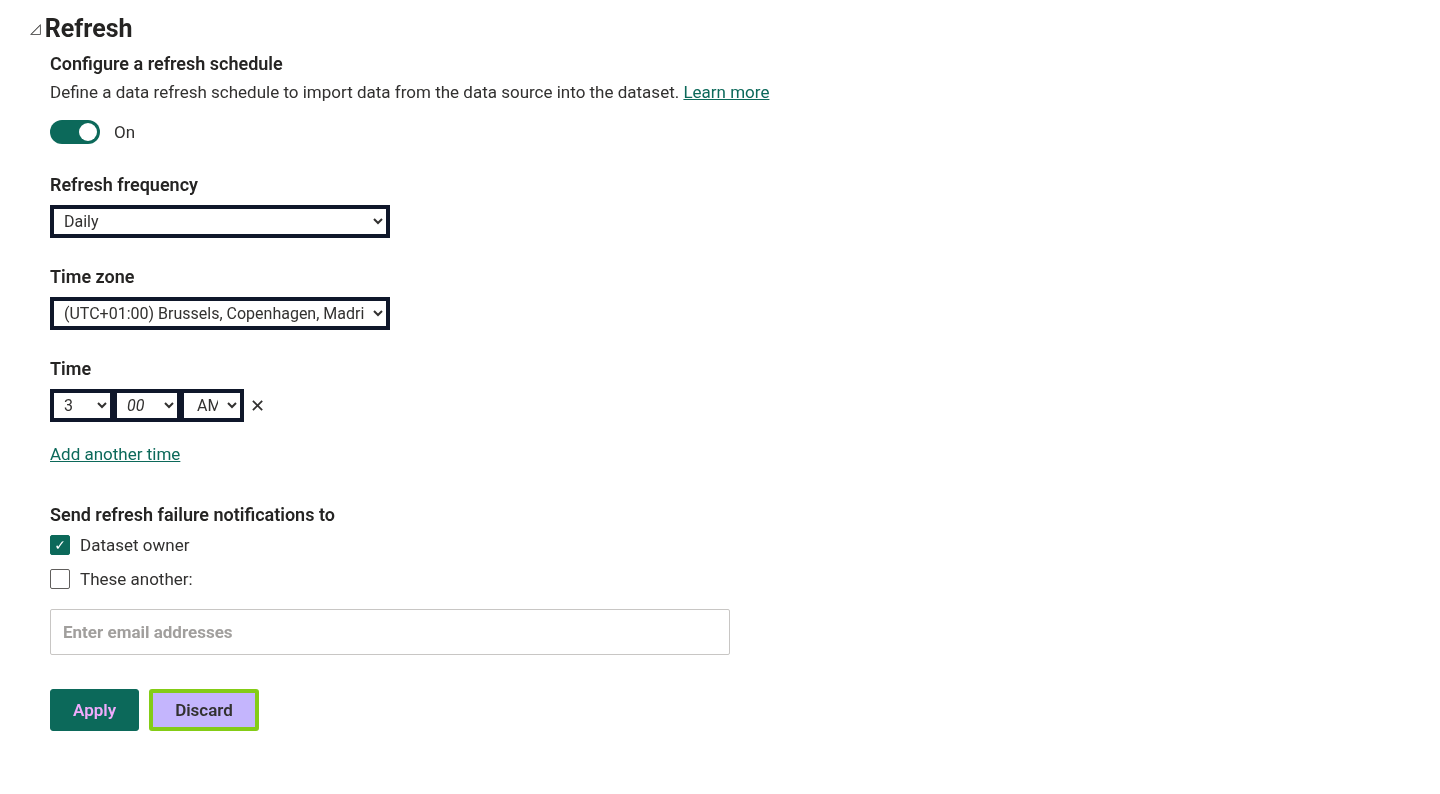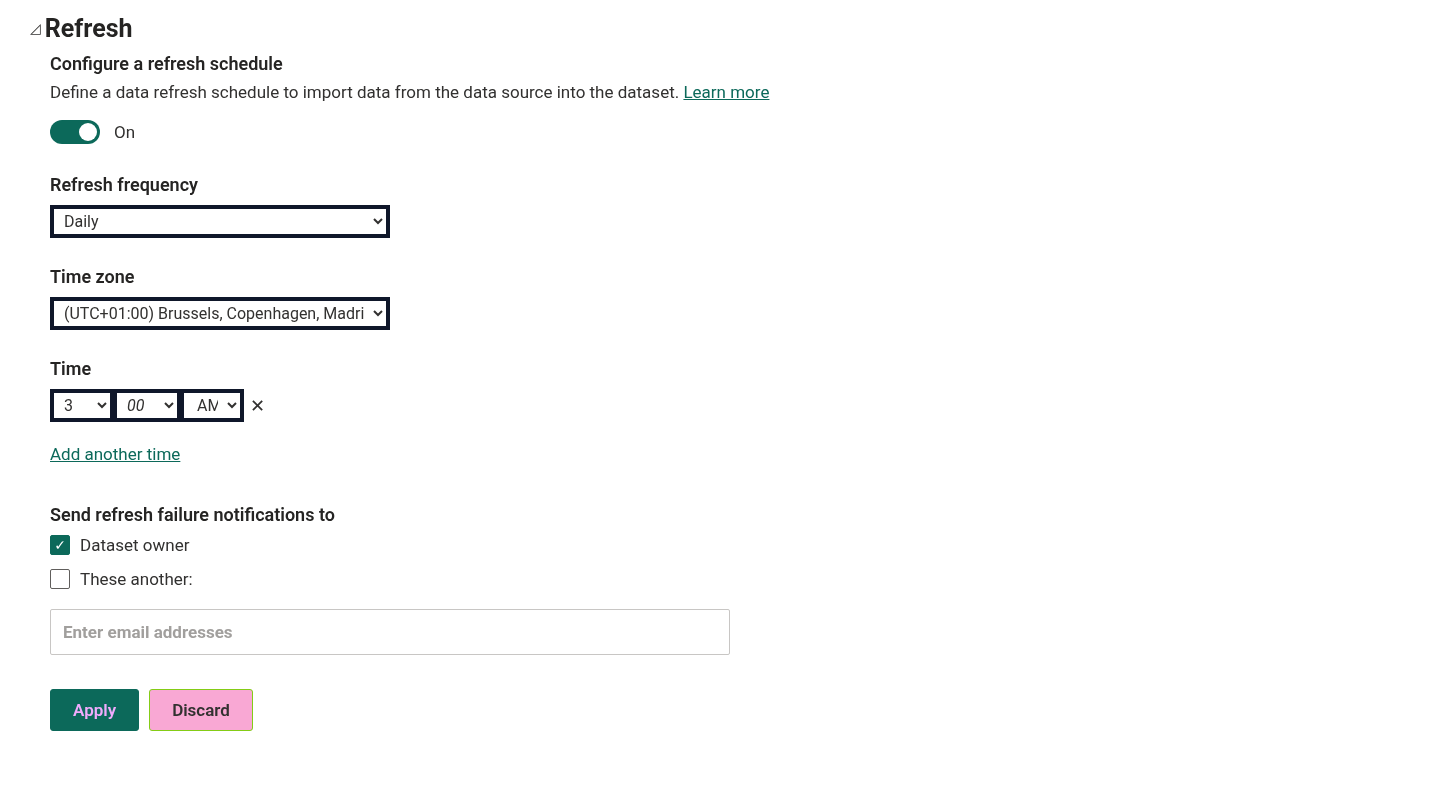--- a/index.html
+++ b/index.html
@@ -193,23 +193,23 @@
       font-weight: 600;
       border-radius: 3px;
       cursor: pointer;
     }
     .btn-primary {
       background: #0c695a;
       color: #f0abfc;
       border: 1px solid #0c695a;
     }
     .btn-secondary {
-      background: #f9a8d4;
-      color: #323130;
-      border: 1px solid #84cc16;
+      background: #c4b5fd;
+      color: #323130;
+      border: 4px solid #84cc16;
     }
   </style>
 </head>
 <body>
 
 <div class="section-header">
   <span class="collapse-icon">◿</span>
   <h1 class="section-title">Refresh</h1>
 </div>
 

